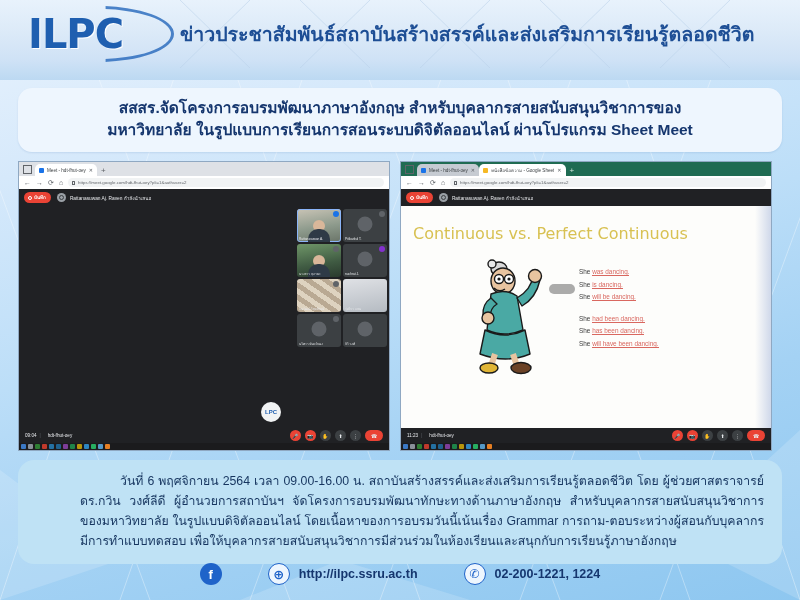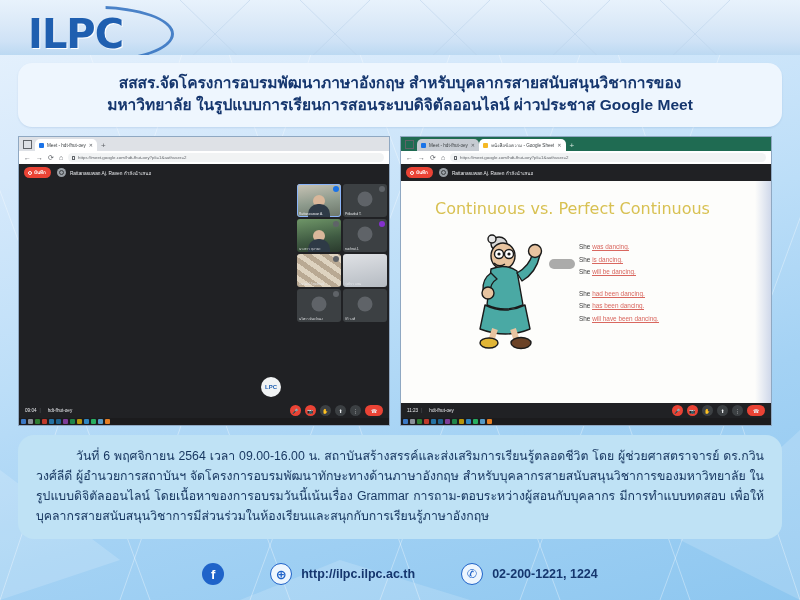--- a/index.html
+++ b/index.html
@@ -12,21 +12,21 @@
     position: relative; width: 800px; height: 600px;
     background: linear-gradient(165deg,#e9f3fd 0%, #d6e9fb 22%, #bcdef8 48%, #a4d2f4 70%, #8ec7f0 100%);
     overflow: hidden;
   }
   
   .bgfx { position:absolute; inset:0; pointer-events:none; }
   .bgfx svg { width:100%; height:100%; display:block; }
 
   
   .header {
-    position: relative; height: 55px;
+    position: relative; height: 80px;
     background: linear-gradient(180deg,#e8f2fc 0%, #dceaf8 40%, #cfe2f6 75%, #bcd9f2 100%);
     overflow: hidden;
   }
   .header .hdrfx { position:absolute; inset:0; }
   .logo-wrap {
     position: absolute; left: 28px; top: 9px;
     width: 145px; height: 50px;
   }
   .logo-text {
     font-family: "DejaVu Sans", sans-serif;
@@ -181,21 +181,21 @@
   .cbtn.hang { width:18px; border-radius:7px; background:#ea4335; }
   .taskbar {
     position:absolute; left:0; right:0; bottom:0; height:7px; background:#1b1b1d;
     display:flex; align-items:center; gap:2px; padding:0 2px;
   }
   .tbi { width:5px;height:5px;border-radius:1px;background:#4a5561; }
 
   
   .slide-white { position:absolute; inset:0; background:#fdfdfb; }
   .cw-title {
-    position:absolute; left:34px; top:18px;
+    position:absolute; left:12px; top:18px;
     font-size:16px; color:#d8c152; font-family:"DejaVu Sans",sans-serif;
   }
   .cw-sentences { position:absolute; left:178px; top:60px; }
   .cw-sentences .srow { font-size:6.4px; color:#3c3c3c; line-height:12.5px; white-space:nowrap; }
   .cw-sentences .gap { height:9px; }
   .cw-sentences .verb { color:#d9675f; border-bottom:.8px solid #d9675f; }
   .granny { position:absolute; left:72px; top:52px; width:86px; height:120px; }
   .slidectrl {
     position:absolute; left:148px; top:78px; width:26px; height:10px;
     background:#8b8b8b; border-radius:5px; opacity:.72;
@@ -206,20 +206,21 @@
   }
 
   
   .bodycard {
     position:relative; margin: 9px 18px 0 18px;
     background:#bfe2f5; border-radius:16px; padding: 11px 18px 13px 18px;
   }
   .bodycard p {
     color:#16355f; font-size:12.3px; line-height:20px; text-align:justify;
     text-indent: 40px;
+    margin-left: 44px;
   }
 
   
   .footer {
     position:absolute; left:0; right:0; bottom:0; height:52px;
     display:flex; align-items:center; justify-content:center; gap:46px;
   }
   .fitem { display:flex; align-items:center; gap:9px; }
   .ficon {
     width:22px;height:22px;border-radius:50%;
@@ -256,25 +257,26 @@
         <g stroke="#b9d2ea" stroke-opacity="0.55" fill="none" stroke-width="1">
           <path d="M180 68 L250 0 M300 68 L370 0 M420 68 L490 0 M540 68 L610 0 M660 68 L730 0"></path>
           <path d="M250 68 L180 0 M370 68 L300 0 M490 68 L420 0 M610 68 L540 0 M730 68 L660 0"></path>
         </g>
       </svg>
     </div>
     <div class="logo-wrap">
       <div class="logo-arc"></div>
       <div class="logo-text">ILPC</div>
     </div>
+    <div class="header-title">ข่าวประชาสัมพันธ์สถาบันสร้างสรรค์และส่งเสริมการเรียนรู้ตลอดชีวิต</div>
   </div>
 
   <div class="title-band">
     <div class="tline">สสสร.จัดโครงการอบรมพัฒนาภาษาอังกฤษ สำหรับบุคลากรสายสนับสนุนวิชาการของ</div>
-    <div class="tline">มหาวิทยาลัย ในรูปแบบการเรียนการสอนระบบดิจิตัลออนไลน์ ผ่าวประชาส Google Meet</div>
+    <div class="tline">มหาวิทยาลัย ในรูปแบบการเรียนการสอนระบบดิจิตัลออนไลน์ ผ่านโปรแกรม Sheet Meet</div>
   </div>
 
   <div class="shots">
 
     <div class="shot">
 
       <div class="chrome">
         <div class="winicon"></div>
         <div class="tab">
           <span class="favicon"></span>
@@ -506,21 +508,21 @@
   <div class="bodycard">
     <p>วันที่ 6 พฤศจิกายน 2564 เวลา 09.00-16.00 น. สถาบันสร้างสรรค์และส่งเสริมการเรียนรู้ตลอดชีวิต โดย ผู้ช่วยศาสตราจารย์ ดร.กวิน วงศ์ลีดี ผู้อำนวยการสถาบันฯ จัดโครงการอบรมพัฒนาทักษะทางด้านภาษาอังกฤษ สำหรับบุคลากรสายสนับสนุนวิชาการของมหาวิทยาลัย ในรูปแบบดิจิตัลออนไลน์ โดยเนื้อหาของการอบรมวันนี้เน้นเรื่อง Grammar การถาม-ตอบระหว่างผู้สอนกับบุคลากร มีการทำแบบทดสอบ เพื่อให้บุคลากรสายสนับสนุนวิชาการมีส่วนร่วมในห้องเรียนและสนุกกับการเรียนรู้ภาษาอังกฤษ</p>
   </div>
 
   <div class="footer" id="footer">
       <div class="fitem">
         <div class="ficon fb">f</div>
       </div>
       <div class="fitem">
         <div class="ficon web">⊕</div>
-        <div class="ftext">http://ilpc.ilpc.ac.th</div>
+        <div class="ftext">http://ilpc.ssru.ac.th</div>
       </div>
       <div class="fitem">
         <div class="ficon tel">✆</div>
         <div class="ftext">02-200-1221, 1224</div>
       </div>
     </div>
 
 </div>
 
 </body></html>

